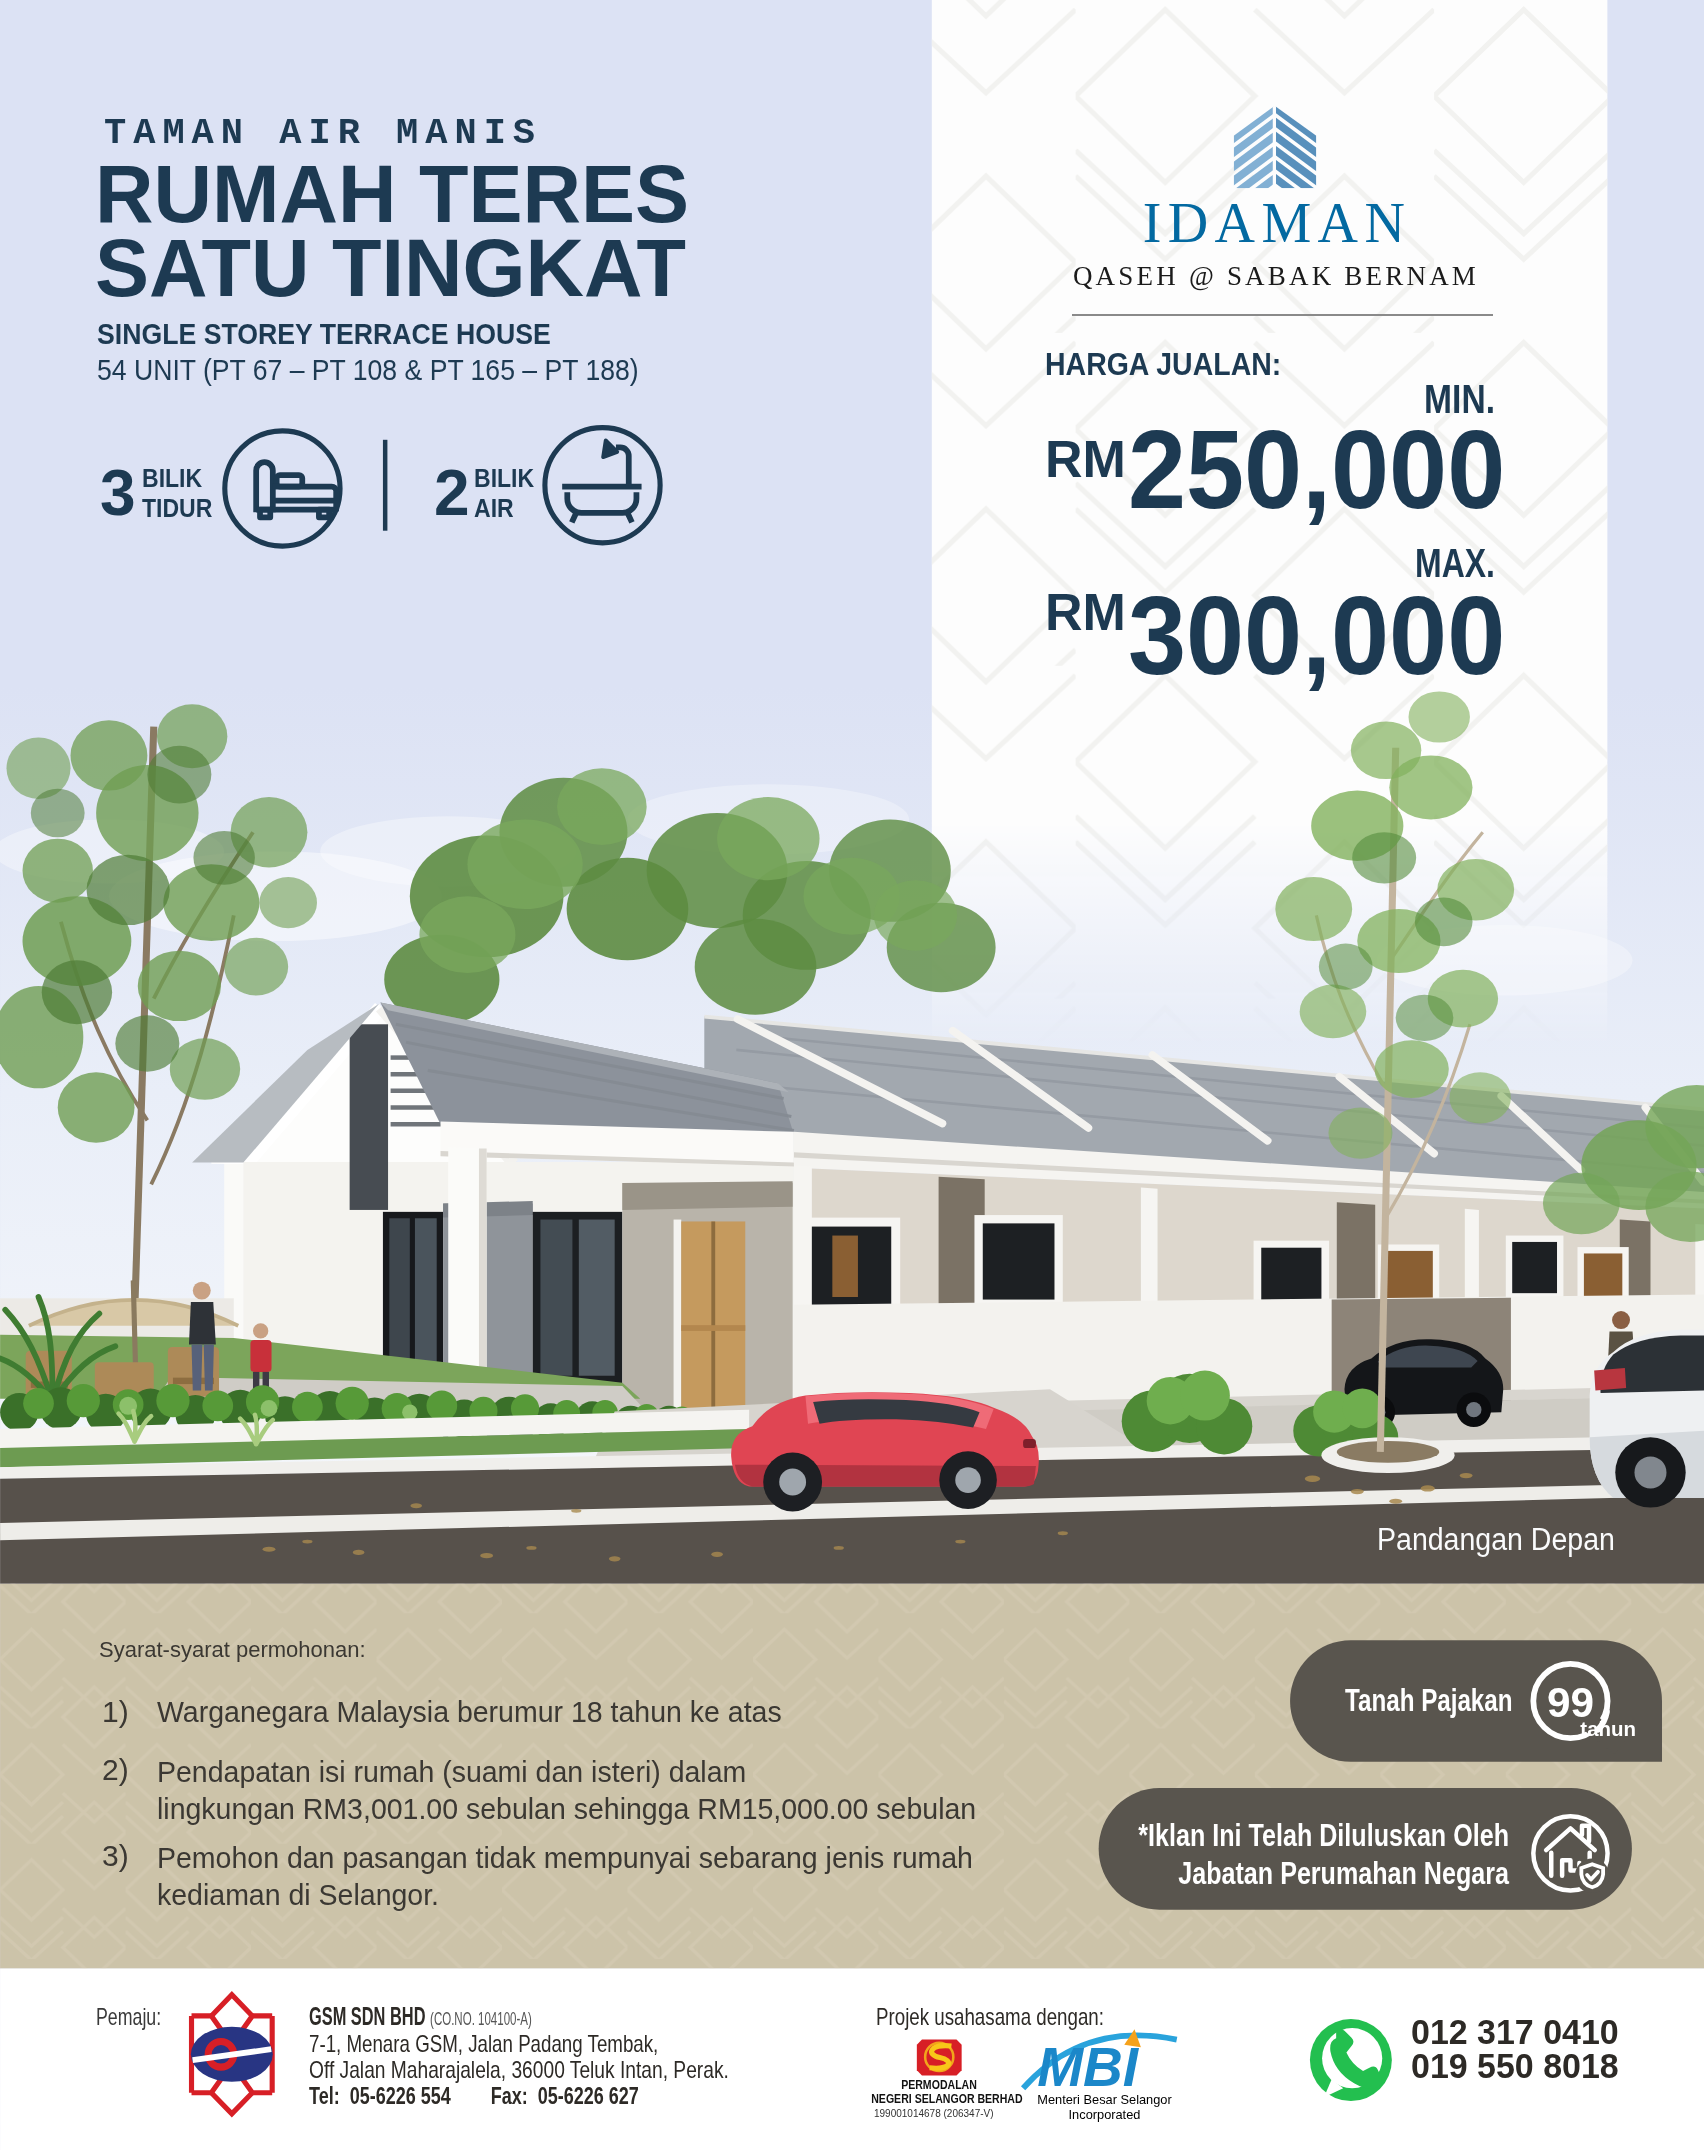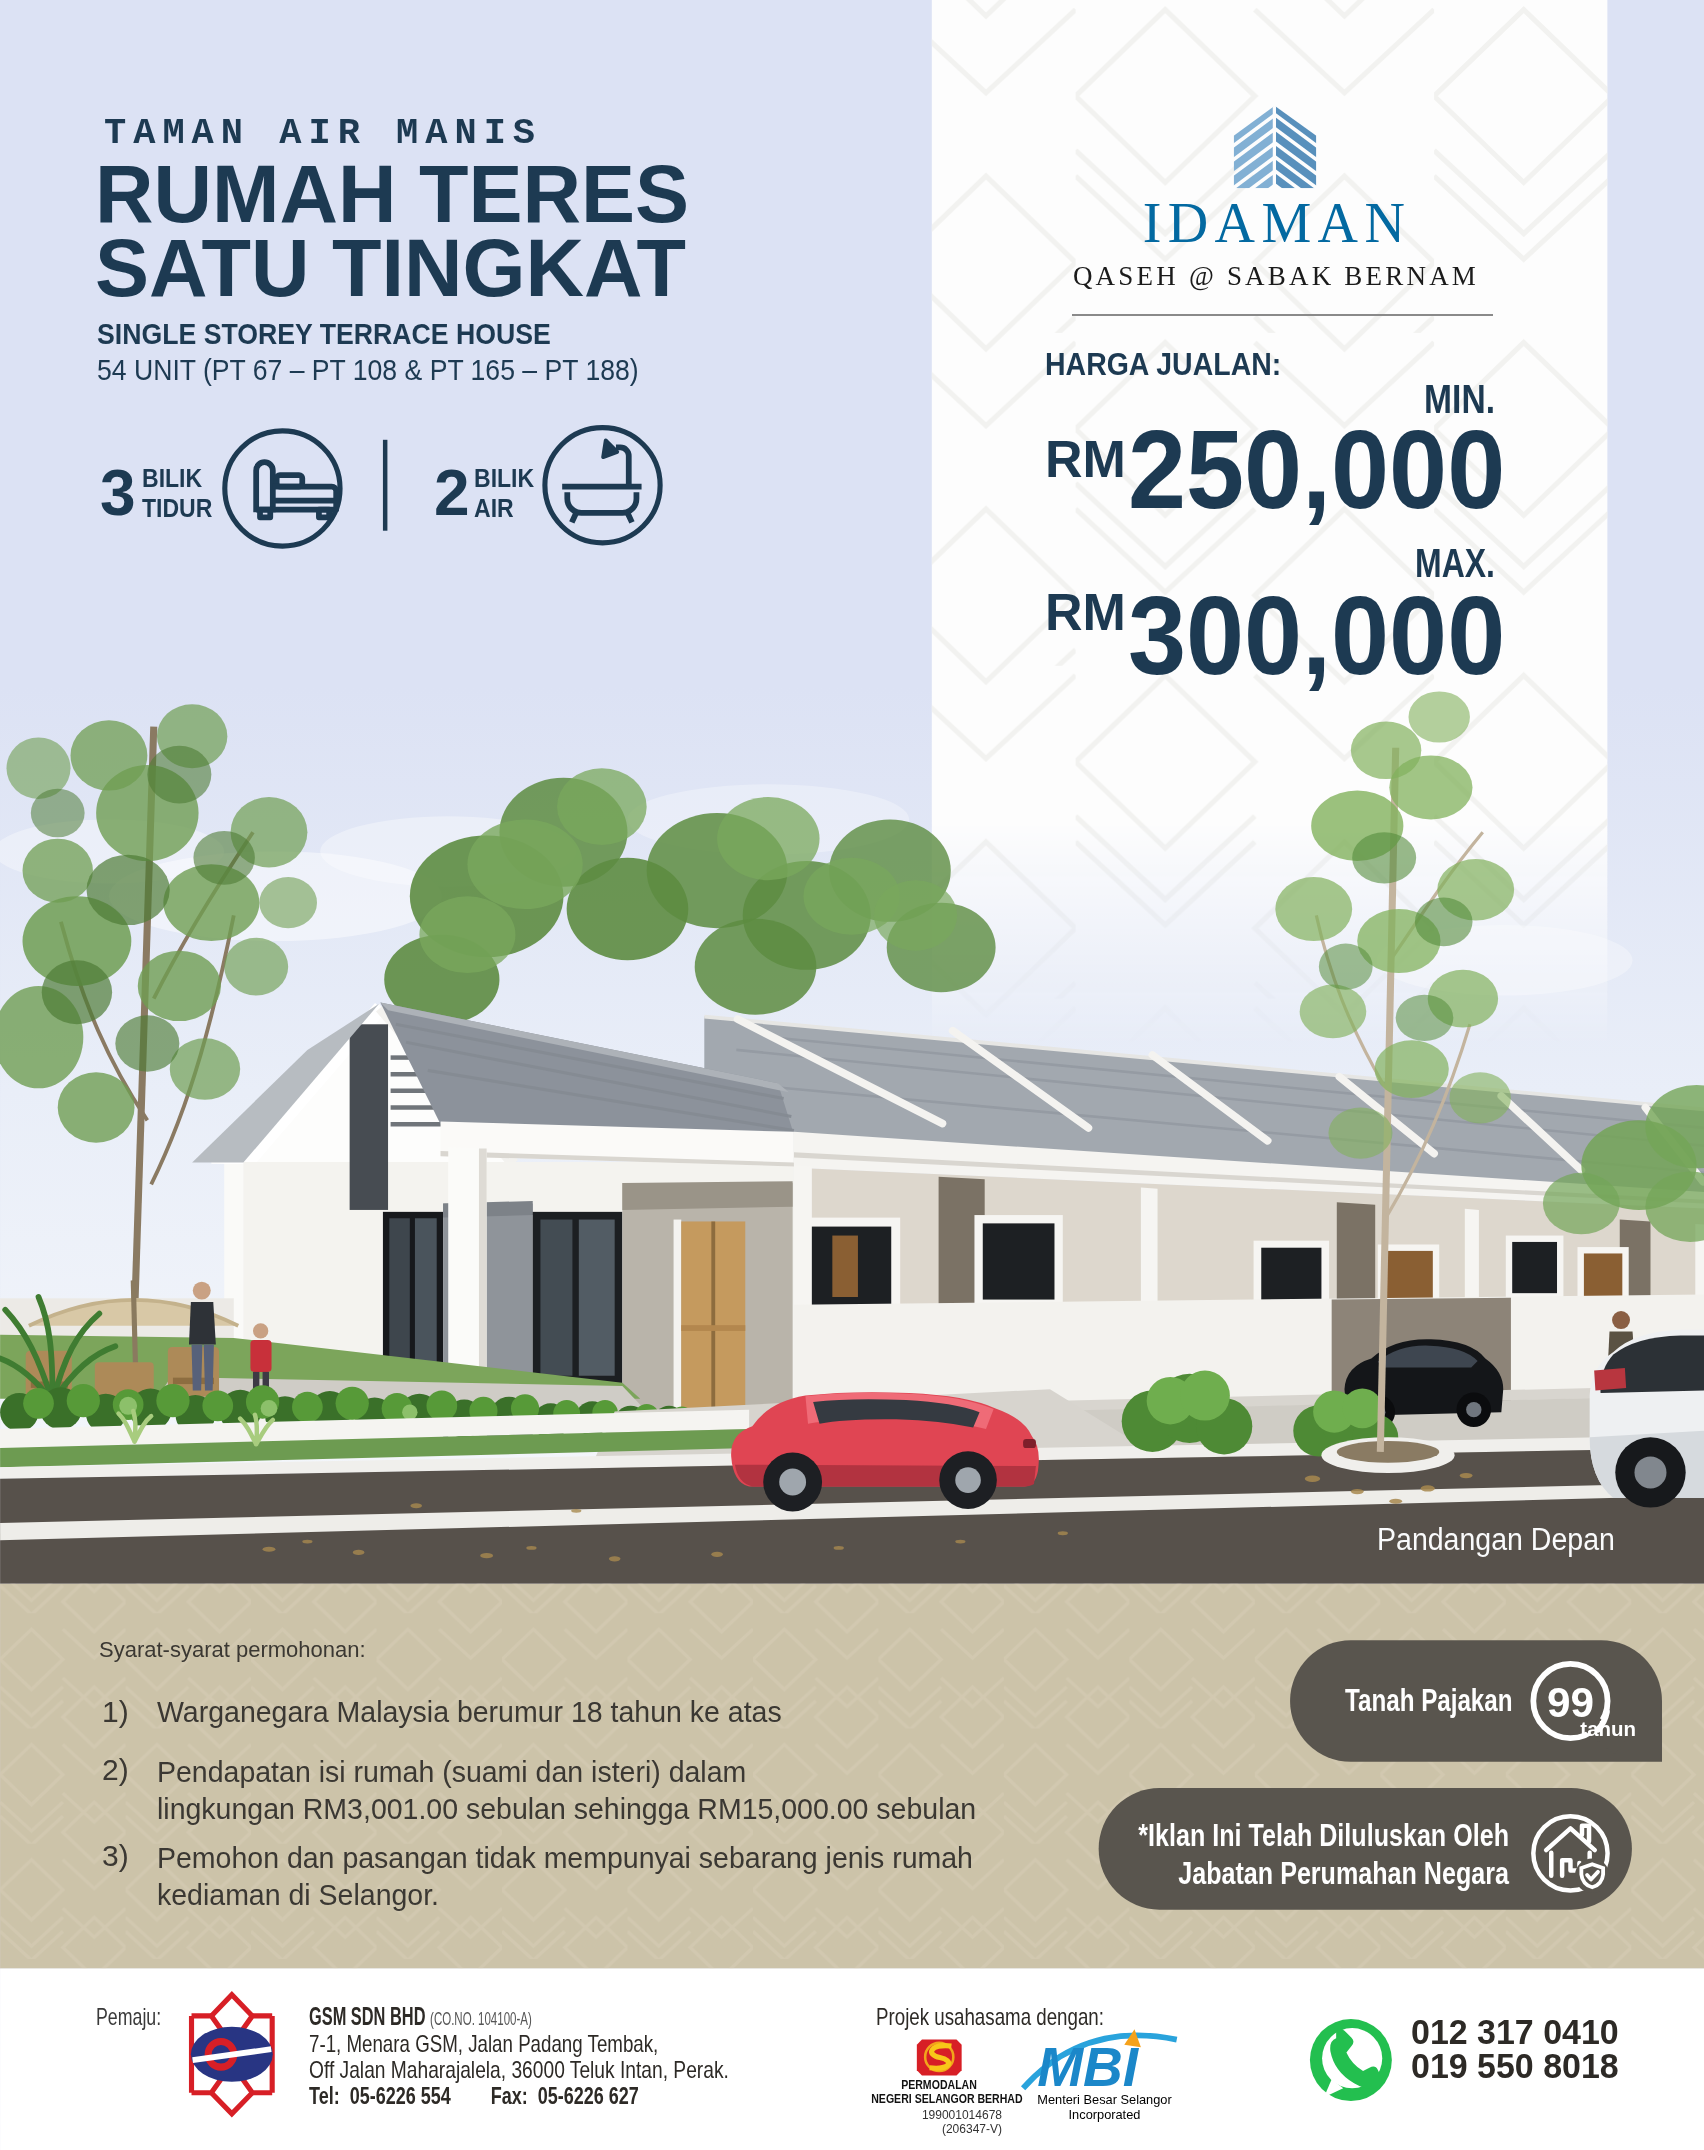--- a/index.html
+++ b/index.html
@@ -615,17 +615,17 @@
   <div class="abs" style="left:96px;top:2003px;font-size:24px;color:#3a3a3a;transform:scaleX(0.74);transform-origin:0 0;">Pemaju:</div>
   <div class="abs" style="left:309px;top:2002px;font-size:25.6px;color:#2d2a26;font-weight:700;white-space:nowrap;transform:scaleX(0.64);transform-origin:0 0;">GSM SDN BHD <span style="font-size:18px;font-weight:400;color:#555;">(CO.NO. 104100-A)</span></div>
   <div class="abs" style="left:309px;top:2030px;font-size:24px;color:#2d2a26;white-space:nowrap;transform:scaleX(0.78);transform-origin:0 0;">7-1, Menara GSM, Jalan Padang Tembak,</div>
   <div class="abs" style="left:309px;top:2056px;font-size:24px;color:#2d2a26;white-space:nowrap;transform:scaleX(0.80);transform-origin:0 0;">Off Jalan Maharajalela, 36000 Teluk Intan, Perak.</div>
   <div class="abs" style="left:309px;top:2082px;font-size:24px;color:#2d2a26;font-weight:700;white-space:nowrap;transform:scaleX(0.75);transform-origin:0 0;">Tel:&nbsp; 05-6226 554 &nbsp;&nbsp;&nbsp;&nbsp;&nbsp;&nbsp; Fax:&nbsp; 05-6226 627</div>
   <div class="abs" style="left:876px;top:2003px;font-size:24px;color:#2d2a26;white-space:nowrap;transform:scaleX(0.78);transform-origin:0 0;">Projek usahasama dengan:</div>
   <div class="abs" style="left:1411px;top:2012px;font-size:35px;color:#2d2a26;font-weight:700;transform:scaleX(0.97);transform-origin:0 0;">012 317 0410</div>
   <div class="abs" style="left:1411px;top:2046px;font-size:35px;color:#2d2a26;font-weight:700;transform:scaleX(0.97);transform-origin:0 0;">019 550 8018</div>
 
   <div class="abs" style="left:862px;top:2078px;width:154px;text-align:center;font-size:12px;color:#111;font-weight:700;line-height:14px;transform:scaleX(0.88);transform-origin:50% 0;white-space:nowrap;">PERMODALAN<br>NEGERI SELANGOR BERHAD</div>
-  <div class="abs" style="left:874px;top:2108px;width:128px;text-align:right;font-size:12px;color:#333;">199001014678 (206347-V)</div>
+  <div class="abs" style="left:874px;top:2108px;width:128px;text-align:left;font-size:10px;color:#333;">199001014678 (206347-V)</div>
   <div class="abs" style="left:1034px;top:2092px;width:141px;text-align:center;font-size:12.8px;color:#000000;">Menteri Besar Selangor Incorporated</div>
 
 </div>
 
 
 </body></html>

